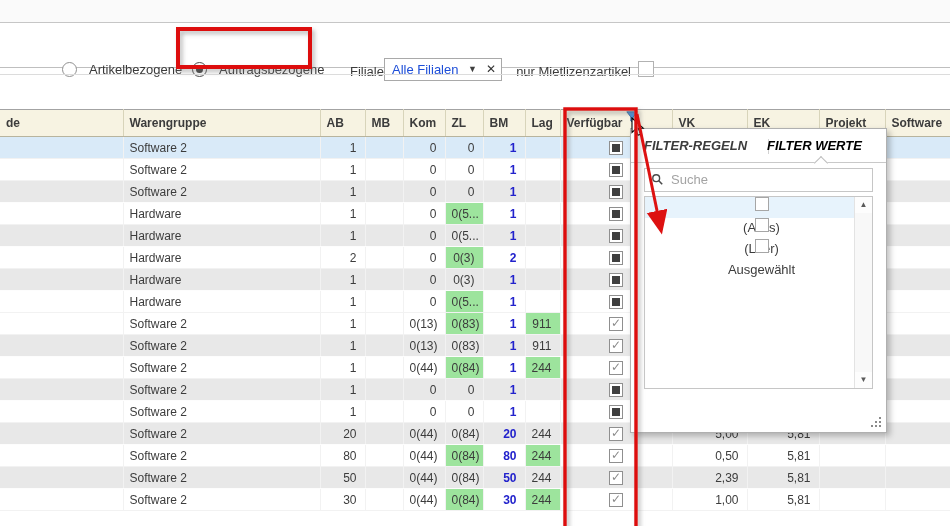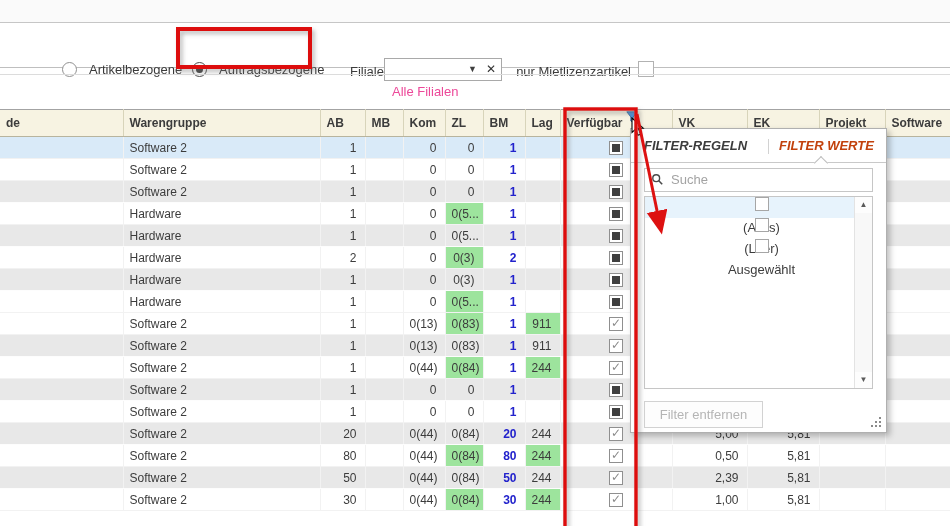--- a/index.html
+++ b/index.html
@@ -12,21 +12,21 @@
   .sep2{position:absolute;top:74px;left:0;right:0;height:1px;background:#dcdcdc;}
 
   
   .rgroup{position:absolute;display:flex;align-items:center;gap:12px;font-size:13px;color:#3a3a3a;cursor:default;}
   .rg1{left:62px;top:39px;} .rg2{left:192px;top:39px;}
   .radio{box-sizing:border-box;width:15px;height:15px;border:1px solid #919191;border-radius:50%;background:#fff;position:relative;flex:0 0 auto;}
   .radio.on{border-color:#4c4c4c;}
   .radio.on::after{content:"";position:absolute;left:3px;top:3px;width:7px;height:7px;border-radius:50%;background:#3d3d3d;}
   .filiale-label{position:absolute;left:350px;top:41px;font-size:13px;}
   .dd{position:absolute;left:384px;top:35px;width:118px;height:23px;box-sizing:border-box;border:1px solid #a9a9a9;background:#fff;}
-  .dd-text{position:absolute;left:7px;top:3px;font-size:13px;color:#ec4899;margin-top:22px;}
+  .dd-text{position:absolute;left:7px;top:3px;font-size:13px;color:#1d4ed8;}
   .dd-arrow{position:absolute;right:24px;top:5px;font-size:9px;color:#3f3f3f;}
   .dd-clear{position:absolute;right:5px;top:3px;font-size:12px;color:#333;font-weight:bold;}
   .miet-label{position:absolute;left:500px;top:41px;width:131px;text-align:right;font-size:13px;}
   .miet-cb{position:absolute;left:638px;top:38px;width:16px;height:16px;box-sizing:border-box;border:1px solid #b2b2b2;background:#fff;}
 
   
   table.grid{position:absolute;top:109px;left:0;width:950px;table-layout:fixed;border-collapse:collapse;}
   .grid th{height:26px;background:#f7f3e2;border-top:1px solid #a3a3a3;border-bottom:1px solid #b8b49e;
     border-right:1px solid #d8d4ba;font-size:12px;font-weight:bold;color:#3c3c3c;text-align:left;
     padding:0 4px 0 6px;white-space:nowrap;overflow:hidden;}
@@ -45,21 +45,21 @@
   .cb.checked::after{content:"✓";position:absolute;left:1px;top:-2px;font-size:12px;line-height:14px;color:#8a8a8a;font-weight:bold;}
 
   
   .funnel{position:absolute;left:626px;top:111px;z-index:20;}
 
   
   .popup{position:absolute;left:630px;top:128px;width:257px;height:305px;box-sizing:border-box;background:#fff;
     border:1px solid #b0b0b0;box-shadow:3px 3px 6px rgba(0,0,0,0.25);z-index:50;}
   .pf-tab{position:absolute;top:9px;font-size:13px;font-weight:bold;cursor:default;font-style:italic;}
   .pf-rules{left:13px;color:#3c3c3c;}
-  .pf-werte{left:148px;color:#c2410c;}
+  .pf-werte{left:136px;color:#000000;}
   .pf-tabsep{position:absolute;left:137px;top:10px;width:1px;height:15px;background:#d2d2d2;}
   .pf-line{position:absolute;left:0;right:0;top:33px;height:1px;background:#c9c9c9;}
   .pf-notch{position:absolute;left:185px;top:29px;width:9px;height:9px;background:#fff;
     border-left:1px solid #bdbdbd;border-top:1px solid #bdbdbd;transform:rotate(45deg);}
   .pf-search{position:absolute;left:13px;top:39px;width:229px;height:24px;box-sizing:border-box;border:1px solid #c6c6c6;background:#fff;}
   .pf-search input{position:absolute;left:24px;top:2px;width:195px;border:none;outline:none;font-size:13px;
     font-family:"Liberation Sans","DejaVu Sans",sans-serif;color:#15803d;background:transparent;}
   .pf-search input::placeholder{color:#a3a3a3;}
   .pf-mag{position:absolute;left:6px;top:4px;}
   .pf-list{position:absolute;left:13px;top:67px;width:229px;height:193px;box-sizing:border-box;border:1px solid #c6c6c6;background:#fff;overflow:hidden;}
@@ -429,21 +429,20 @@
             <span class="fl-cb"></span>
             <span>Ausgewählt</span>
           </div>
         </div>
       <div class="pf-scroll">
         <div class="pf-sup">▲</div>
         <div class="pf-sdn">▼</div>
       </div>
     </div>
 
-    <div class="pf-btn">Filter entfernen</div>
 
     <svg class="pf-grip" width="12" height="12" viewBox="0 0 12 12">
       <g fill="#8a8a8a">
         <rect x="9" y="1" width="2" height="2"></rect>
           <rect x="9" y="5" width="2" height="2"></rect>
           <rect x="5" y="5" width="2" height="2"></rect>
         <rect x="9" y="9" width="2" height="2"></rect>
           <rect x="5" y="9" width="2" height="2"></rect>
           <rect x="1" y="9" width="2" height="2"></rect>
       </g>

